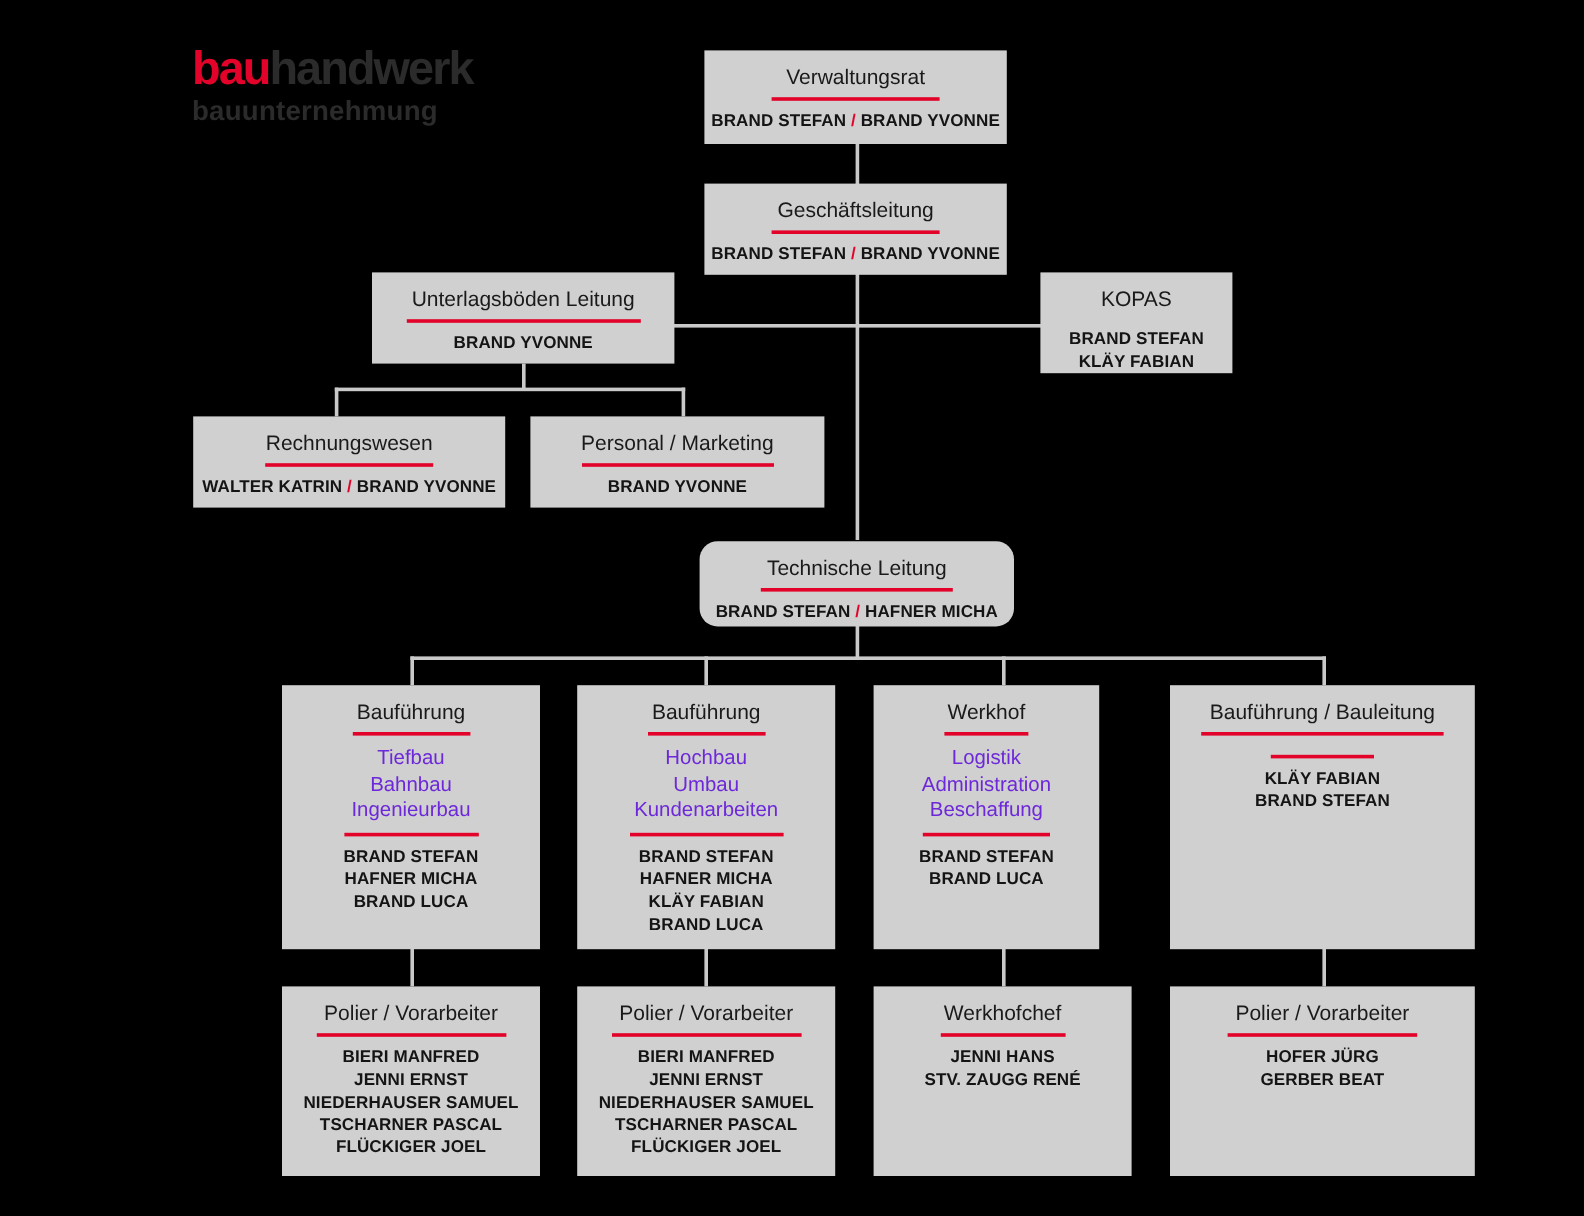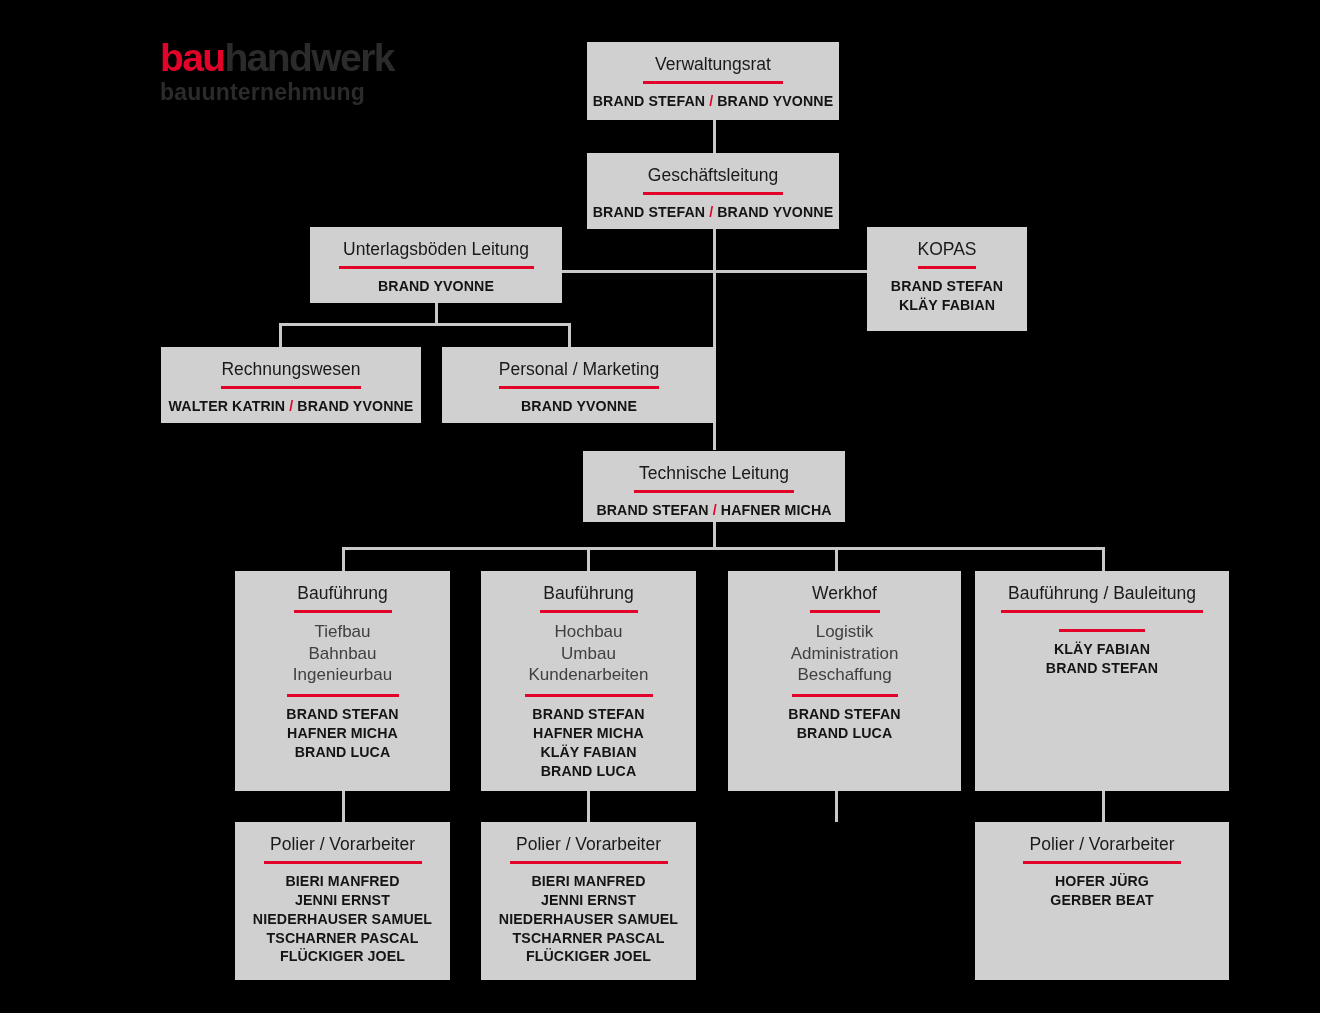--- a/index.html
+++ b/index.html
@@ -43,21 +43,21 @@
     color: #141414;
     text-align: center;
     line-height: 1.33;
     letter-spacing: 0.1px;
     white-space: nowrap;
   }
   .names .sep { color: #e3032a; }
   .subs {
     font-size: 17px;
     font-weight: normal;
-    color: #404040;
+    color: #6d28d9;
     text-align: center;
     line-height: 1.28;
     white-space: nowrap;
   }
 
   
   .ln { position: absolute; background: #c9c9c9; z-index: 1; }
   .v { width: 3px; }
   .h { height: 3px; }
 </style>
@@ -106,42 +106,42 @@
     <div class="rule" style="width:140px;"></div>
     <div class="names"><span>BRAND STEFAN</span> <span class="sep">/</span> <span>BRAND YVONNE</span></div>
   </div>
 
   <div class="box" style="left:274px; top:227px; width:252px; height:76px;">
     <div class="box-title">Unterlagsböden Leitung</div>
     <div class="rule" style="width:195px;"></div>
     <div class="names">BRAND YVONNE</div>
   </div>
 
-  <div class="box" style="left:831px; top:227px; width:160px; height:104px;">
+  <div class="box" style="left:831px; top:227px; width:160px; height:84px;">
     <div class="box-title">KOPAS</div>
     <div class="rule" style="width:58px;"></div>
     <div class="names">
       <div>BRAND STEFAN</div>
       <div>KLÄY FABIAN</div>
     </div>
   </div>
 
   <div class="box" style="left:125px; top:347px; width:260px; height:76px;">
     <div class="box-title">Rechnungswesen</div>
     <div class="rule" style="width:140px;"></div>
     <div class="names"><span>WALTER KATRIN</span> <span class="sep">/</span> <span>BRAND YVONNE</span></div>
   </div>
 
-  <div class="box" style="left:406px; top:347px; width:274px; height:76px;">
+  <div class="box" style="left:406px; top:347px; width:245px; height:76px;">
     <div class="box-title">Personal / Marketing</div>
     <div class="rule" style="width:160px;"></div>
     <div class="names">BRAND YVONNE</div>
   </div>
 
-  <div class="box" style="left:547px; top:451px; width:262px; height:71px;">
+  <div class="box" style="left:547px; top:451px; width:262px; height:71px;border-radius:15px;">
     <div class="box-title">Technische Leitung</div>
     <div class="rule" style="width:160px;"></div>
     <div class="names"><span>BRAND STEFAN</span> <span class="sep">/</span> <span>HAFNER MICHA</span></div>
   </div>
 
   <div class="box" style="left:199px; top:571px; width:215px; height:220px;">
     <div class="box-title">Bauführung</div>
     <div class="rule" style="width:98px;"></div>
     <div class="subs">
       <div>Tiefbau</div>
@@ -166,21 +166,21 @@
     </div>
     <div class="rule" style="width:128px; margin-top:8px;"></div>
     <div class="names">
       <div>BRAND STEFAN</div>
       <div>HAFNER MICHA</div>
       <div>KLÄY FABIAN</div>
       <div>BRAND LUCA</div>
     </div>
   </div>
 
-  <div class="box" style="left:692px; top:571px; width:233px; height:220px;">
+  <div class="box" style="left:692px; top:571px; width:188px; height:220px;">
     <div class="box-title">Werkhof</div>
     <div class="rule" style="width:70px;"></div>
     <div class="subs">
       <div>Logistik</div>
       <div>Administration</div>
       <div>Beschaffung</div>
     </div>
     <div class="rule" style="width:106px; margin-top:8px;"></div>
     <div class="names">
       <div>BRAND STEFAN</div>
@@ -215,20 +215,28 @@
     <div class="rule" style="width:158px;"></div>
     <div class="names">
       <div>BIERI MANFRED</div>
       <div>JENNI ERNST</div>
       <div>NIEDERHAUSER SAMUEL</div>
       <div>TSCHARNER PASCAL</div>
       <div>FLÜCKIGER JOEL</div>
     </div>
   </div>
 
+  <div class="box" style="left:692px; top:822px; width:215px; height:158px;">
+    <div class="box-title">Werkhofchef</div>
+    <div class="rule" style="width:104px;"></div>
+    <div class="names">
+      <div>JENNI HANS</div>
+      <div>STV. ZAUGG RENÉ</div>
+    </div>
+  </div>
 
   <div class="box" style="left:939px; top:822px; width:254px; height:158px;">
     <div class="box-title">Polier / Vorarbeiter</div>
     <div class="rule" style="width:158px;"></div>
     <div class="names">
       <div>HOFER JÜRG</div>
       <div>GERBER BEAT</div>
     </div>
   </div>
 

